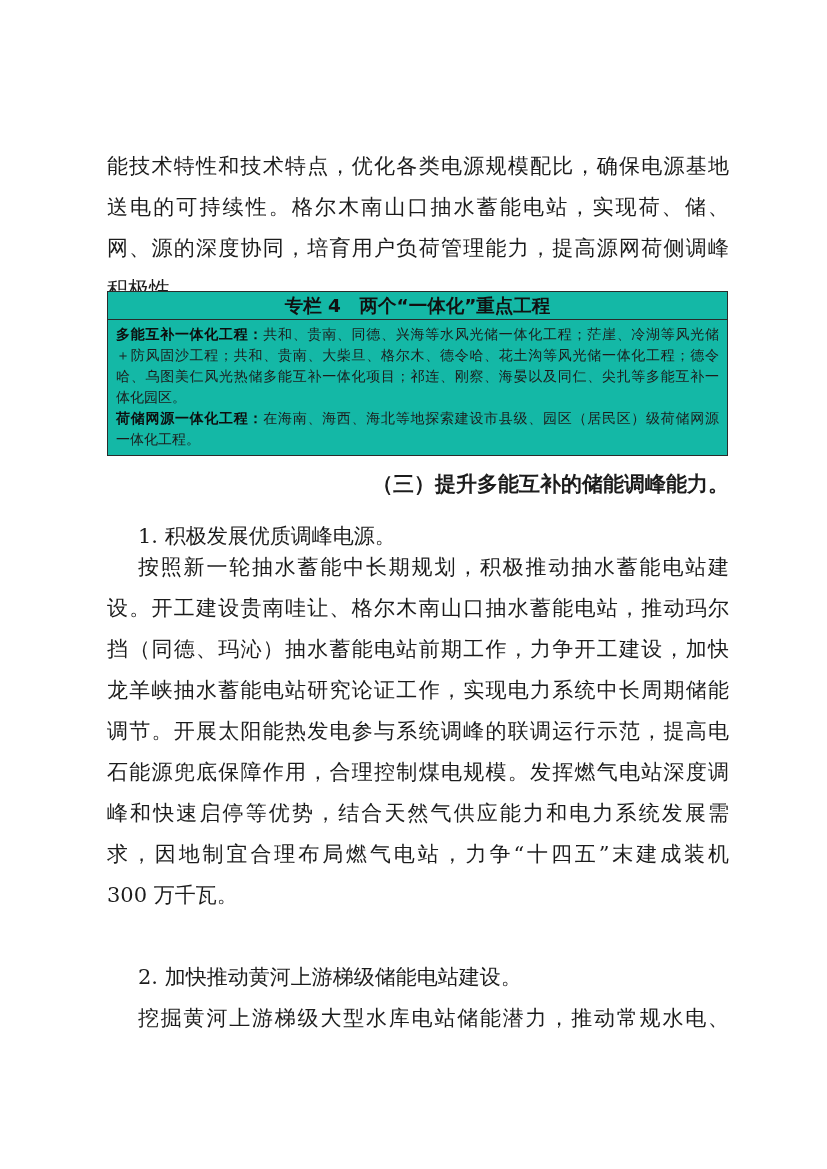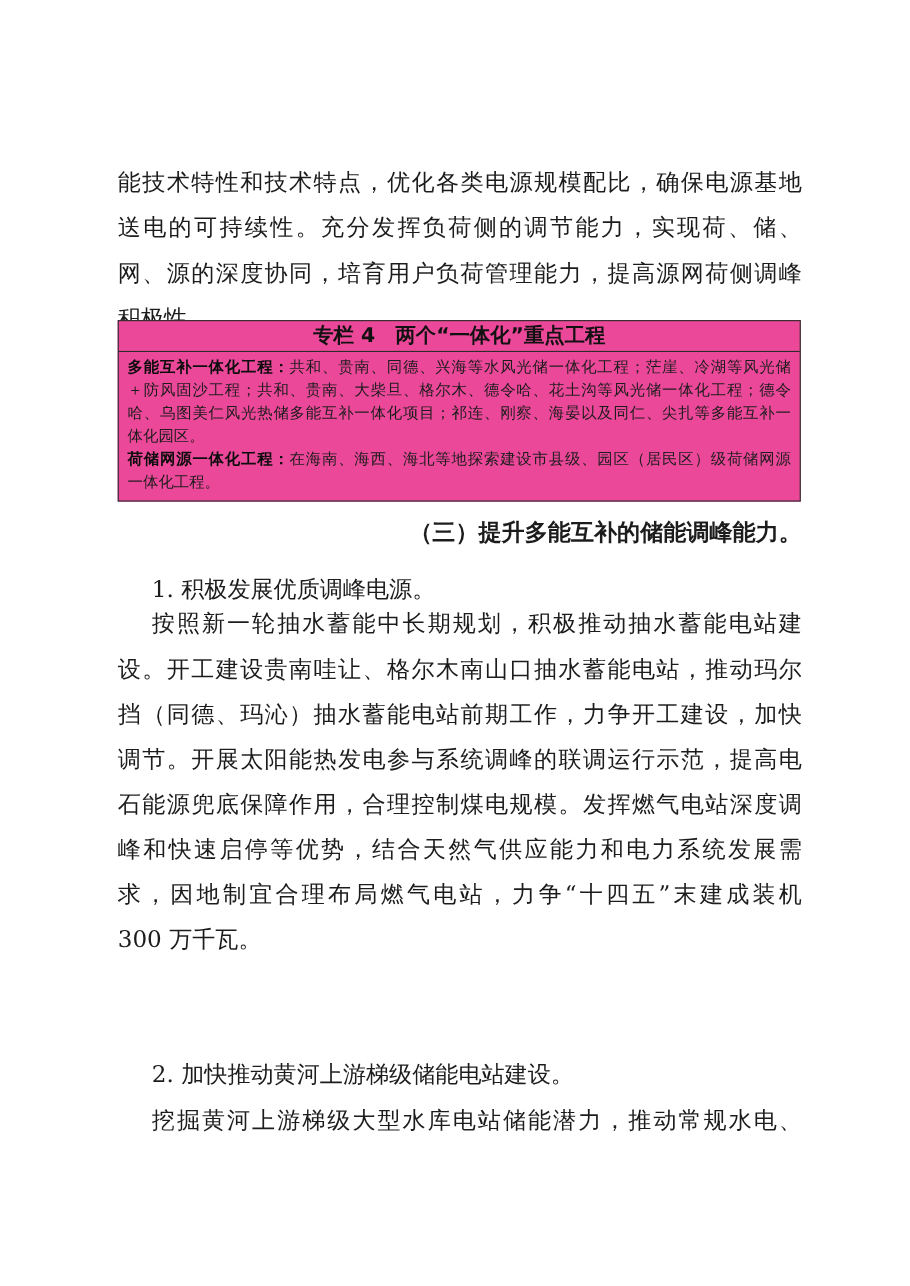--- a/index.html
+++ b/index.html
@@ -13,21 +13,21 @@
   }
   .blk{position:absolute;left:107px;width:622px;}
   .line{font-size:21px;line-height:41px;white-space:nowrap;}
   .jf{text-align:justify;text-align-last:justify;white-space:normal;}
   .ind{text-indent:31px;}
   .ind2{text-indent:25px;}
   .bold-head{font-weight:bold;}
   
   .box{
     position:absolute;left:107px;top:291px;width:619px;
-    border:1.5px solid #2b2b2b;background:#ec4899;
+    border:1.5px solid #2b2b2b;background:#14b8a6;
   }
   .box-header{
     height:27px;line-height:27px;text-align:center;
     font-family:"DejaVu Sans","Liberation Sans",sans-serif;
     font-weight:bold;font-size:18.5px;color:#111;
     border-bottom:1.5px solid #2b2b2b;
   }
   .box-body{padding:4px 8px 5px 8px;}
   .bline{font-size:14px;line-height:21px;}
   .blabel{font-family:"DejaVu Sans","Liberation Sans",sans-serif;font-weight:bold;color:#0d0d0d;}
@@ -36,21 +36,21 @@
   .dash{display:inline-block;transform:scaleX(1.9);color:#8d8d8d;}
   .pnum{color:#4a4a4a;margin:0 12px;letter-spacing:2px;}
 </style>
 </head>
 <body>
 
 <div class="page">
 
   <div class="blk" style="top:130px;margin-top:16px;">
     <div class="line jf">能技术特性和技术特点，优化各类电源规模配比，确保电源基地</div>
-    <div class="line jf">送电的可持续性。充分发挥负荷侧的调节能力，实现荷、储、</div>
+    <div class="line jf">送电的可持续性。格尔木南山口抽水蓄能电站，实现荷、储、</div>
     <div class="line jf">网、源的深度协同，培育用户负荷管理能力，提高源网荷侧调峰</div>
     <div class="line">积极性。</div>
   </div>
 
   <div class="box">
     <div class="box-header">专栏 4　两个“一体化”重点工程</div>
     <div class="box-body">
       <div class="bline jf"><span class="blabel">多能互补一体化工程：</span><span>共和、贵南、同德、兴海等水风光储一体化工程；茫崖、冷湖等风光储</span></div>
       <div class="bline jf">＋防风固沙工程；共和、贵南、大柴旦、格尔木、德令哈、花土沟等风光储一体化工程；德令</div>
       <div class="bline jf">哈、乌图美仁风光热储多能互补一体化项目；祁连、刚察、海晏以及同仁、尖扎等多能互补一</div>
@@ -61,20 +61,21 @@
   </div>
 
   <div class="blk line bold-head ind2" style="top:463px;text-align:right;">（三）提升多能互补的储能调峰能力。</div>
 
   <div class="blk line ind" style="top:516px;">1. 积极发展优质调峰电源。</div>
 
   <div class="blk" style="top:547px;">
     <div class="line jf ind">按照新一轮抽水蓄能中长期规划，积极推动抽水蓄能电站建</div>
     <div class="line jf">设。开工建设贵南哇让、格尔木南山口抽水蓄能电站，推动玛尔</div>
     <div class="line jf">挡（同德、玛沁）抽水蓄能电站前期工作，力争开工建设，加快</div>
+    <div class="line jf">龙羊峡抽水蓄能电站研究论证工作，实现电力系统中长周期储能</div>
     <div class="line jf">调节。开展太阳能热发电参与系统调峰的联调运行示范，提高电</div>
     <div class="line jf">石能源兜底保障作用，合理控制煤电规模。发挥燃气电站深度调</div>
     <div class="line jf">峰和快速启停等优势，结合天然气供应能力和电力系统发展需</div>
     <div class="line jf">求，因地制宜合理布局燃气电站，力争“十四五”末建成装机</div>
     <div class="line">300 万千瓦。</div>
   </div>
 
   <div class="blk line ind" style="top:957px;">2. 加快推动黄河上游梯级储能电站建设。</div>
 
   <div class="blk" style="top:998px;">

